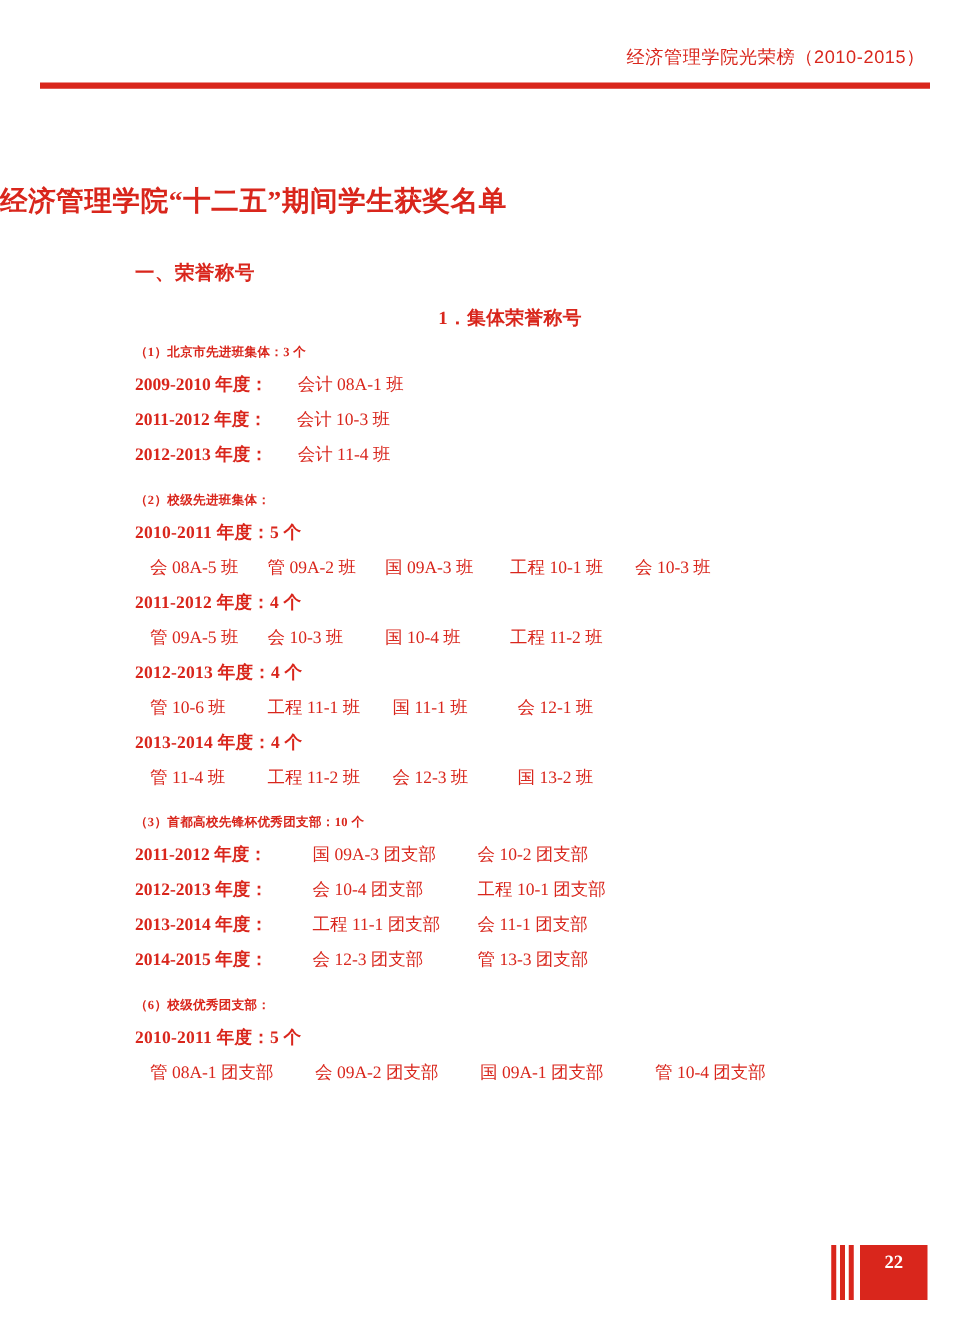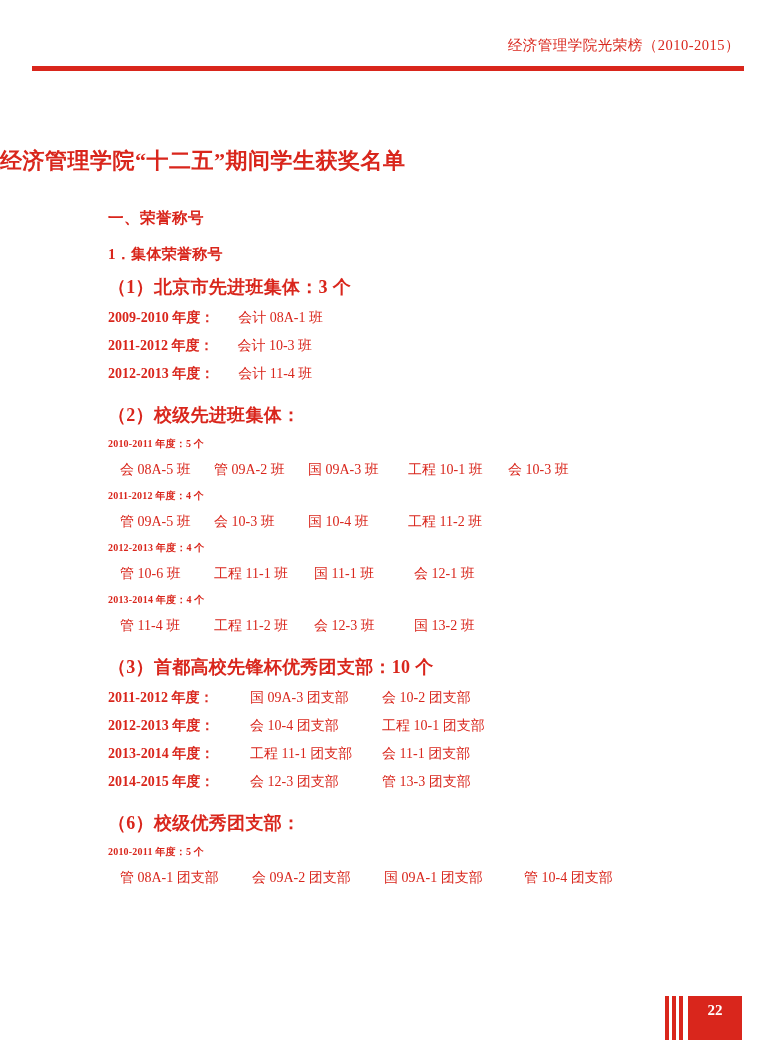--- a/index.html
+++ b/index.html
@@ -22,21 +22,21 @@
     box-sizing: border-box;
   }
   
   .header {
     position: absolute;
     top: 36px;
     right: 36px;
     font-size: 14.5px;
     letter-spacing: 0.5px;
     color: #d9261c;
-    font-family: Liberation Serif, serif;
+    font-family: Liberation Sans, sans-serif;
     white-space: nowrap;
   }
   .header-rule {
     position: absolute;
     top: 66px;
     left: 32px;
     right: 32px;
     height: 5px;
     background: #d9261c;
   }
@@ -63,29 +63,30 @@
     font-size: 15.5px;
     font-weight: bold;
     margin: 0 0 16px 0;
     letter-spacing: 0.5px;
   }
   .sec-h2 {
     font-size: 15px;
     font-weight: bold;
     margin: 0 0 11px 0;
     letter-spacing: 0.3px;
+    text-align: center;
   }
   .sec-h3 {
-    font-size: 18px;
+    font-size: 10px;
     font-weight: bold;
     margin: 0 0 10px 0;
     letter-spacing: 0.3px;
   }
   .line {
-    font-size: 10px;
+    font-size: 14px;
     margin: 0 0 10px 0;
     letter-spacing: 0.2px;
     white-space: nowrap;
   }
   .line.bold {
     font-weight: bold;
   }
   .gap {
     height: 10px;
   }

